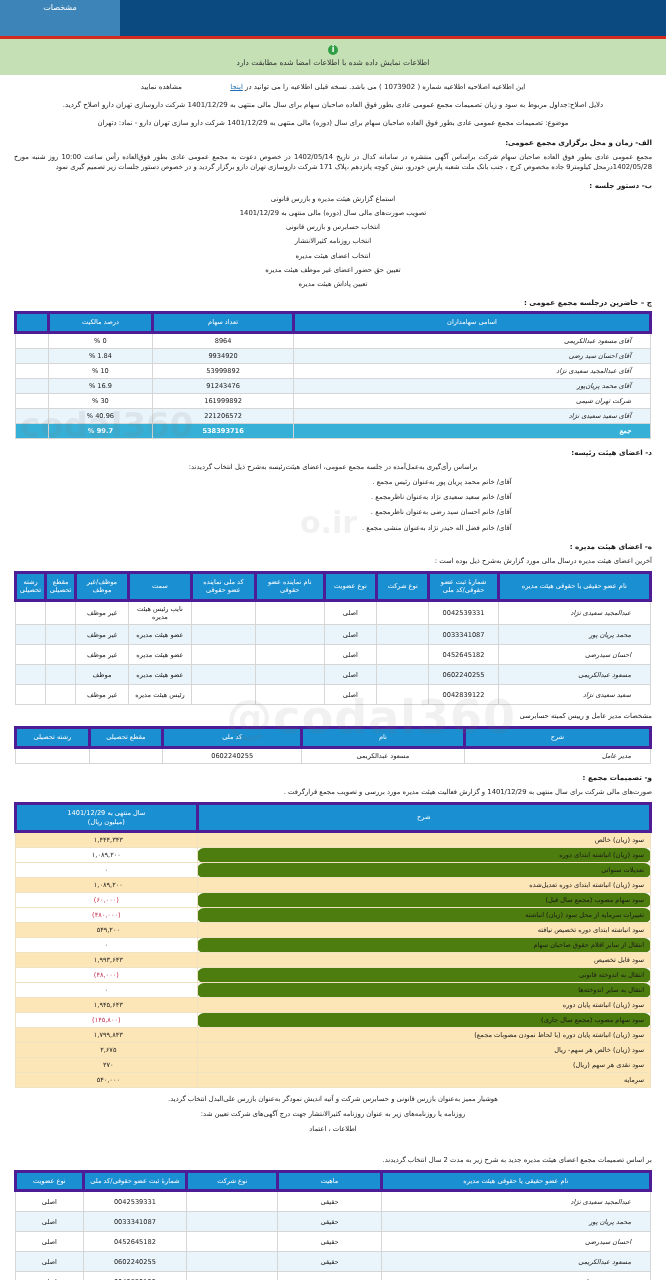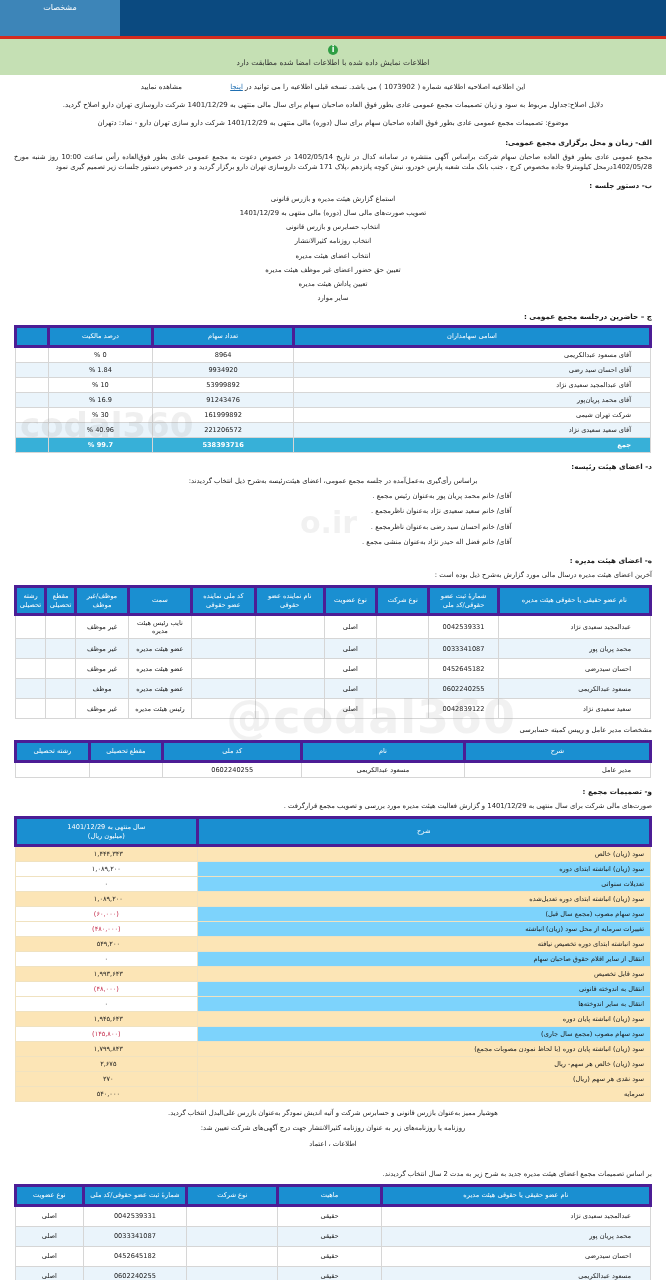--- a/index.html
+++ b/index.html
@@ -87,25 +87,25 @@
   }
   td{
     padding:3px 4px;
     border:1px solid #d6d6d6;
     text-align:center;
     font-size:6.6px;
     background:#ffffff;
   }
   tr.alt td{background:#eaf4fb;}
   tr.total td{background:#37b0d8;color:#ffffff;font-weight:bold;}
-  td.nm{text-align:right;padding-right:19px;}
+  td.nm{text-align:right;padding-right:19px;font-style:italic;}
   
   table.fin td{border:1px solid #f0e2c0;}
   table.fin tr.r-odd td{background:#fce5b6;padding-left:8px;}
-  table.fin tr.r-even td.desc{background:#7dd3fc;}
+  table.fin tr.r-even td.desc{background:#4d7c0f;border-radius:7px;}
   table.fin tr.r-even td.val{background:#ffffff;}
   table.fin td.desc{text-align:right;padding-right:6px;width:72%;}
   table.fin td.val{text-align:center;width:28%;}
   table.fin th.desc{width:72%;}
   table.fin th.val{width:28%;}
   .neg{color:#c42b4a;}
   
   table.board td{height:13px;}
   table.board td.nm{text-align:right;}
   
@@ -169,21 +169,20 @@
   <div class="p-sm just">مجمع عمومی عادی بطور فوق العاده صاحبان سهام شرکت براساس آگهی منتشره در سامانه کدال در تاریخ 1402/05/14 در خصوص دعوت به مجمع عمومی عادی بطور فوق‌العاده رأس ساعت 10:00 روز شنبه مورخ 1402/05/28درمحل  کیلومتر9 جاده مخصوص کرج ، جنب بانک ملت شعبه پارس خودرو، نبش کوچه پانزدهم ،پلاک 171 شرکت داروسازی تهران دارو  برگزار گردید و در خصوص دستور جلسات زیر تصمیم گیری نمود</div>
 
   <div class="sect-title">ب- دستور جلسه :</div>
   <div class="p-sm ctr line">استماع گزارش هیئت مدیره و بازرس قانونی</div>
   <div class="p-sm ctr line">تصویب صورت‌های مالی سال (دوره) مالی منتهی به 1401/12/29</div>
   <div class="p-sm ctr line">انتخاب حسابرس و بازرس قانونی</div>
   <div class="p-sm ctr line">انتخاب روزنامه کثیرالانتشار</div>
   <div class="p-sm ctr line">انتخاب اعضای هیئت مدیره</div>
   <div class="p-sm ctr line">تعیین حق حضور اعضای غیر موظف هیئت مدیره</div>
   <div class="p-sm ctr line">تعیین پاداش هیئت مدیره</div>
-  <div class="p-sm ctr line">سایر موارد</div>
 
   <div class="sect-title">ج – حاضرین درجلسه مجمع عمومی :</div>
   <table class="bordered">
     <thead>
       <tr>
         <th style="width:58%">اسامی سهامداران</th>
         <th style="width:22%">تعداد سهام</th>
         <th style="width:16%">درصد مالکیت</th>
         <th style="width:4%"></th>
       </tr>

